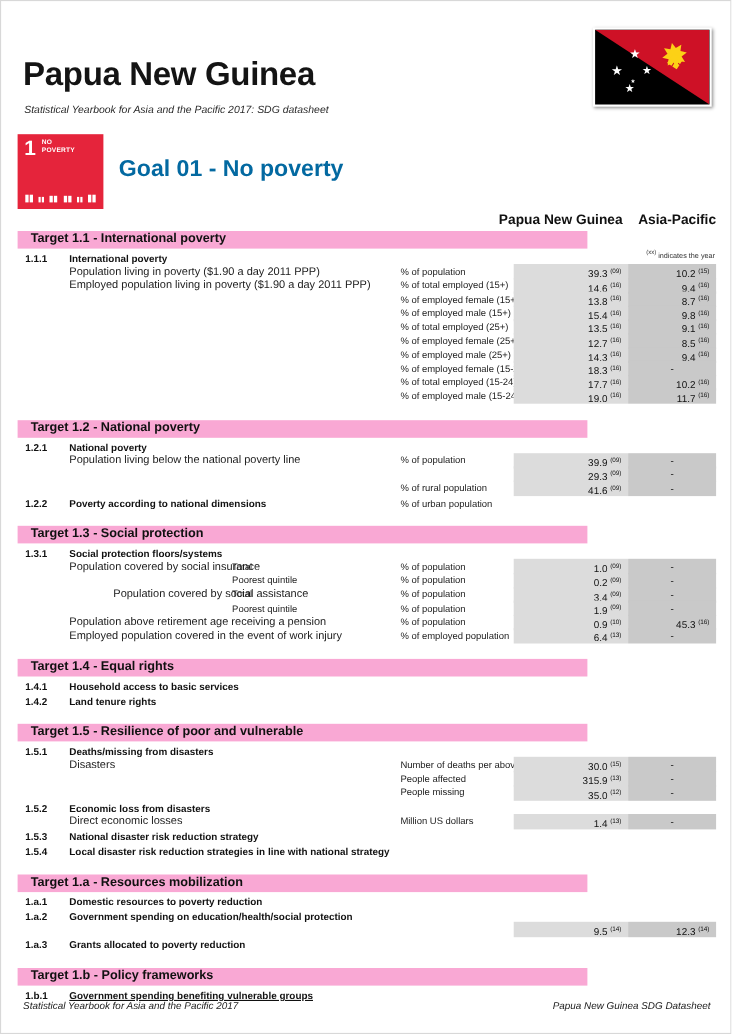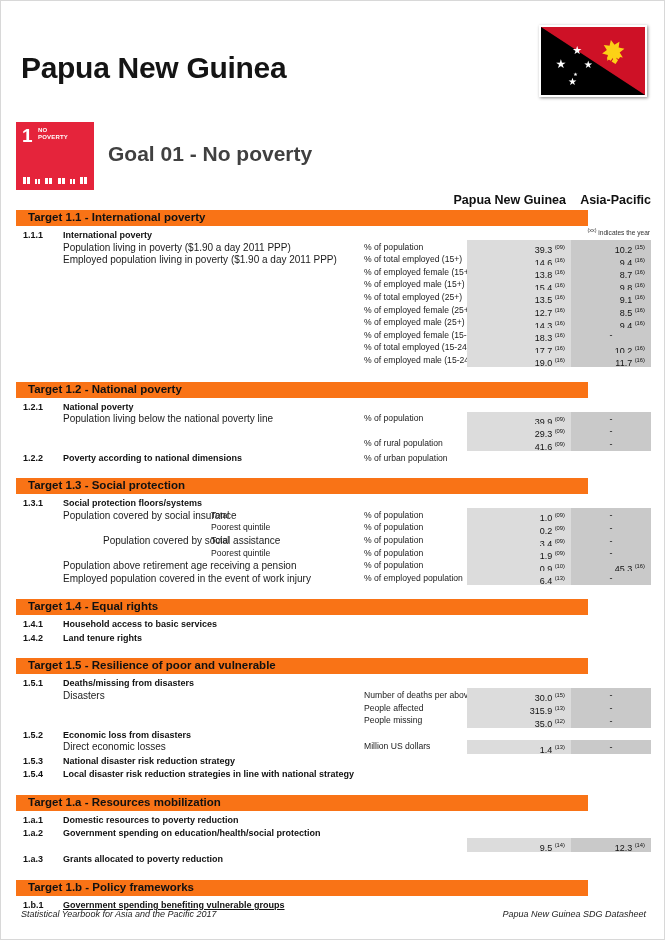--- a/index.html
+++ b/index.html
@@ -60,38 +60,38 @@
     position:absolute; left:5px; top:30px; width:68px; height:32px;
     display:flex; align-items:flex-end; justify-content:space-between;
   }
   .fig{position:relative; background:transparent;}
   .fig .head{width:100%; border-radius:50%; background:#fff;}
   .fig .body{margin:1px auto 0; background:#fff;}
   .fig .legs{display:flex; justify-content:center; gap:1px; margin-top:1px;}
   .fig .legs i{display:block; background:#fff;}
   .goal-title{
     position:absolute; left:107px; top:141px;
-    font-size:21px; font-weight:bold; color:#404040;
+    font-size:21px; font-weight:bold; color:#0369a1;
   }
   
   .colhead{
     position:absolute; top:192px; height:16px;
     font-size:12.5px; font-weight:bold; color:#111; text-align:right;
   }
   #col-png{ left:415px; width:150px; }
   #col-ap { left:575px; width:75px; }
   .yearnote{
     position:absolute; left:548px; top:226px; width:101px;
     text-align:right; font-size:6.6px; color:#333;
   }
   .yearnote sup{font-size:5.4px;}
   
   .band{
-    position:absolute; left:15px; width:572px; height:16px;
-    background:#f97316; box-sizing:border-box;
+    position:absolute; left:15px; width:518px; height:16px;
+    background:#f9a8d4; box-sizing:border-box;
   }
   .band span{
     position:absolute; left:12px; top:1px;
     font-size:11.5px; font-weight:bold; color:#111;
   }
   .ind-num{
     position:absolute; left:22px; width:40px;
     font-size:9px; font-weight:bold; color:#111;
   }
   .ind-name{
@@ -138,20 +138,21 @@
       <span class="star" style="left:14%;top:45%;font-size:12px;">★</span>
       <span class="star" style="left:41%;top:48%;font-size:10px;">★</span>
       <span class="star" style="left:31%;top:66%;font-size:5px;">★</span>
       <span class="star" style="left:26%;top:74%;font-size:10px;">★</span>
       <span class="bird" style="left:58%;top:14%;font-size:30px;">✸</span>
       <span class="bird" style="left:62%;top:30%;font-size:20px;">❖</span>
     </div>
   </div>
 
   <div class="title">Papua New Guinea</div>
+  <div class="subtitle">Statistical Yearbook for Asia and the Pacific 2017: SDG datasheet</div>
 
   <div class="goal-icon">
     <span class="num">1</span>
     <span class="gtxt"><span>NO</span><br><span>POVERTY</span></span>
     <div class="people">
       <span class="fig" style="width:11px;"><span class="head" style="height:4px;"></span><span class="body" style="width:8px;height:9px;"></span><span class="legs">
             <i style="width:3px;height:7px;"></i>
             <i style="width:3px;height:7px;"></i>
           </span></span>
       <span class="fig" style="width:8px;"><span class="head" style="height:3px;"></span><span class="body" style="width:6px;height:6px;"></span><span class="legs">

